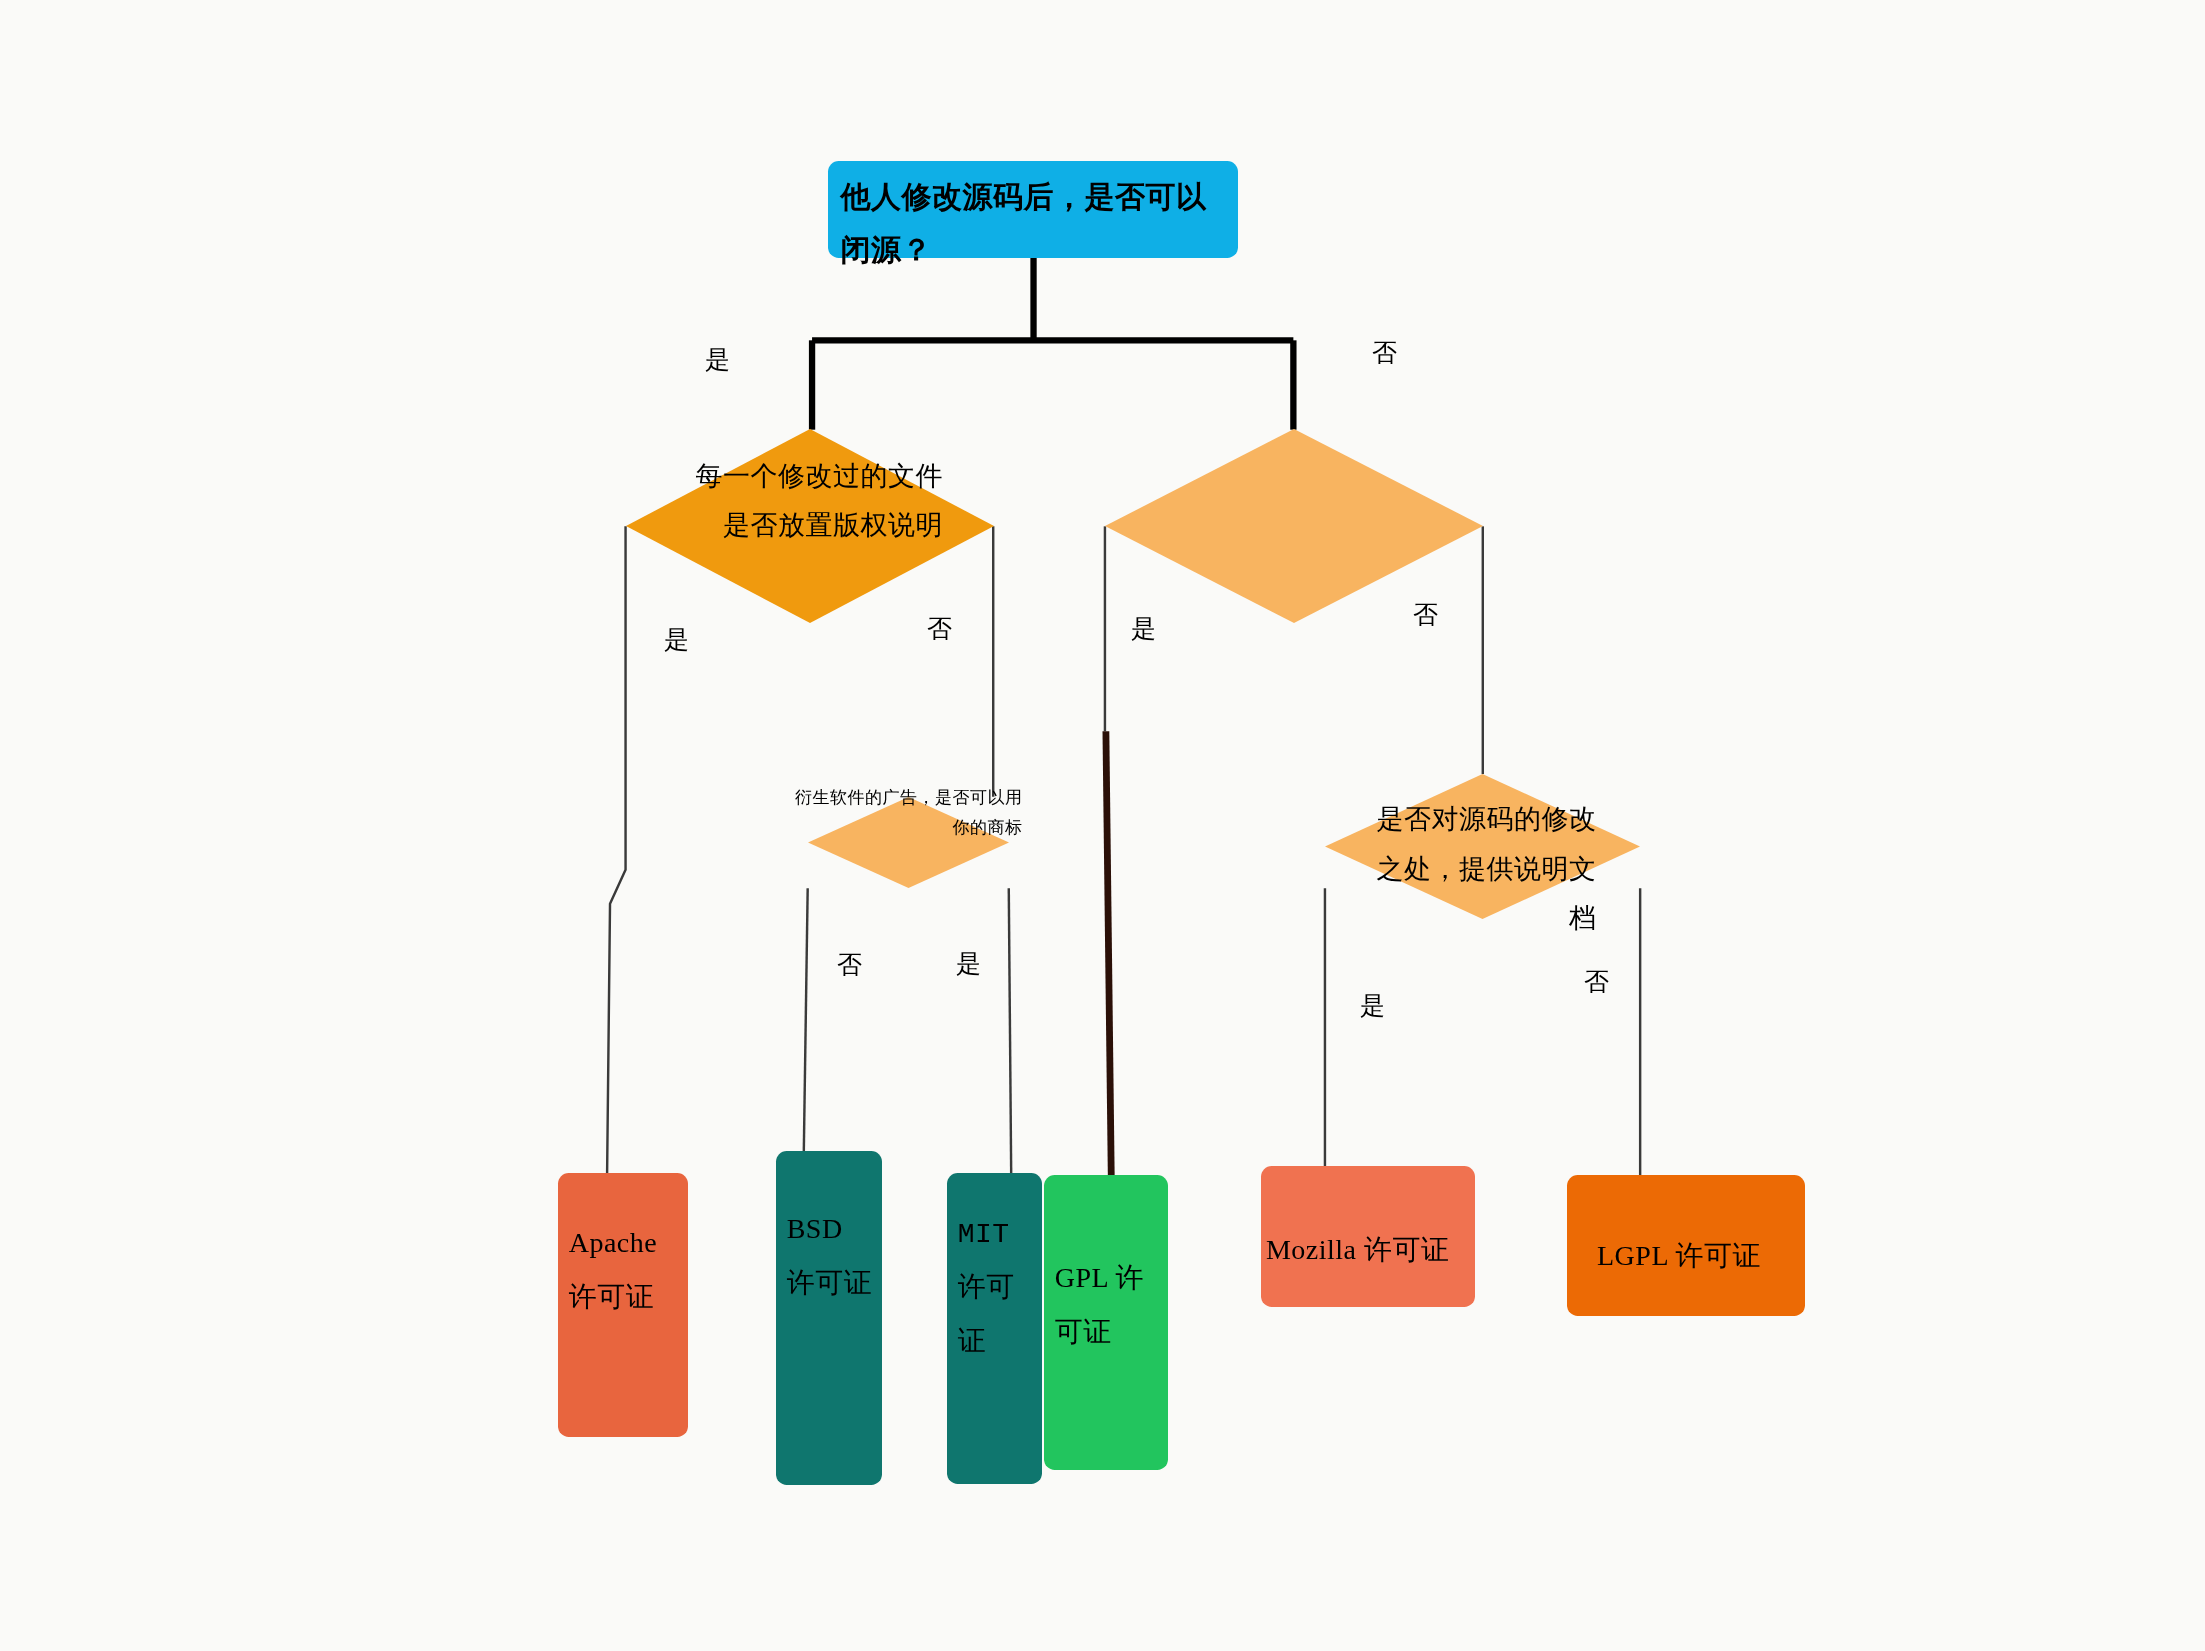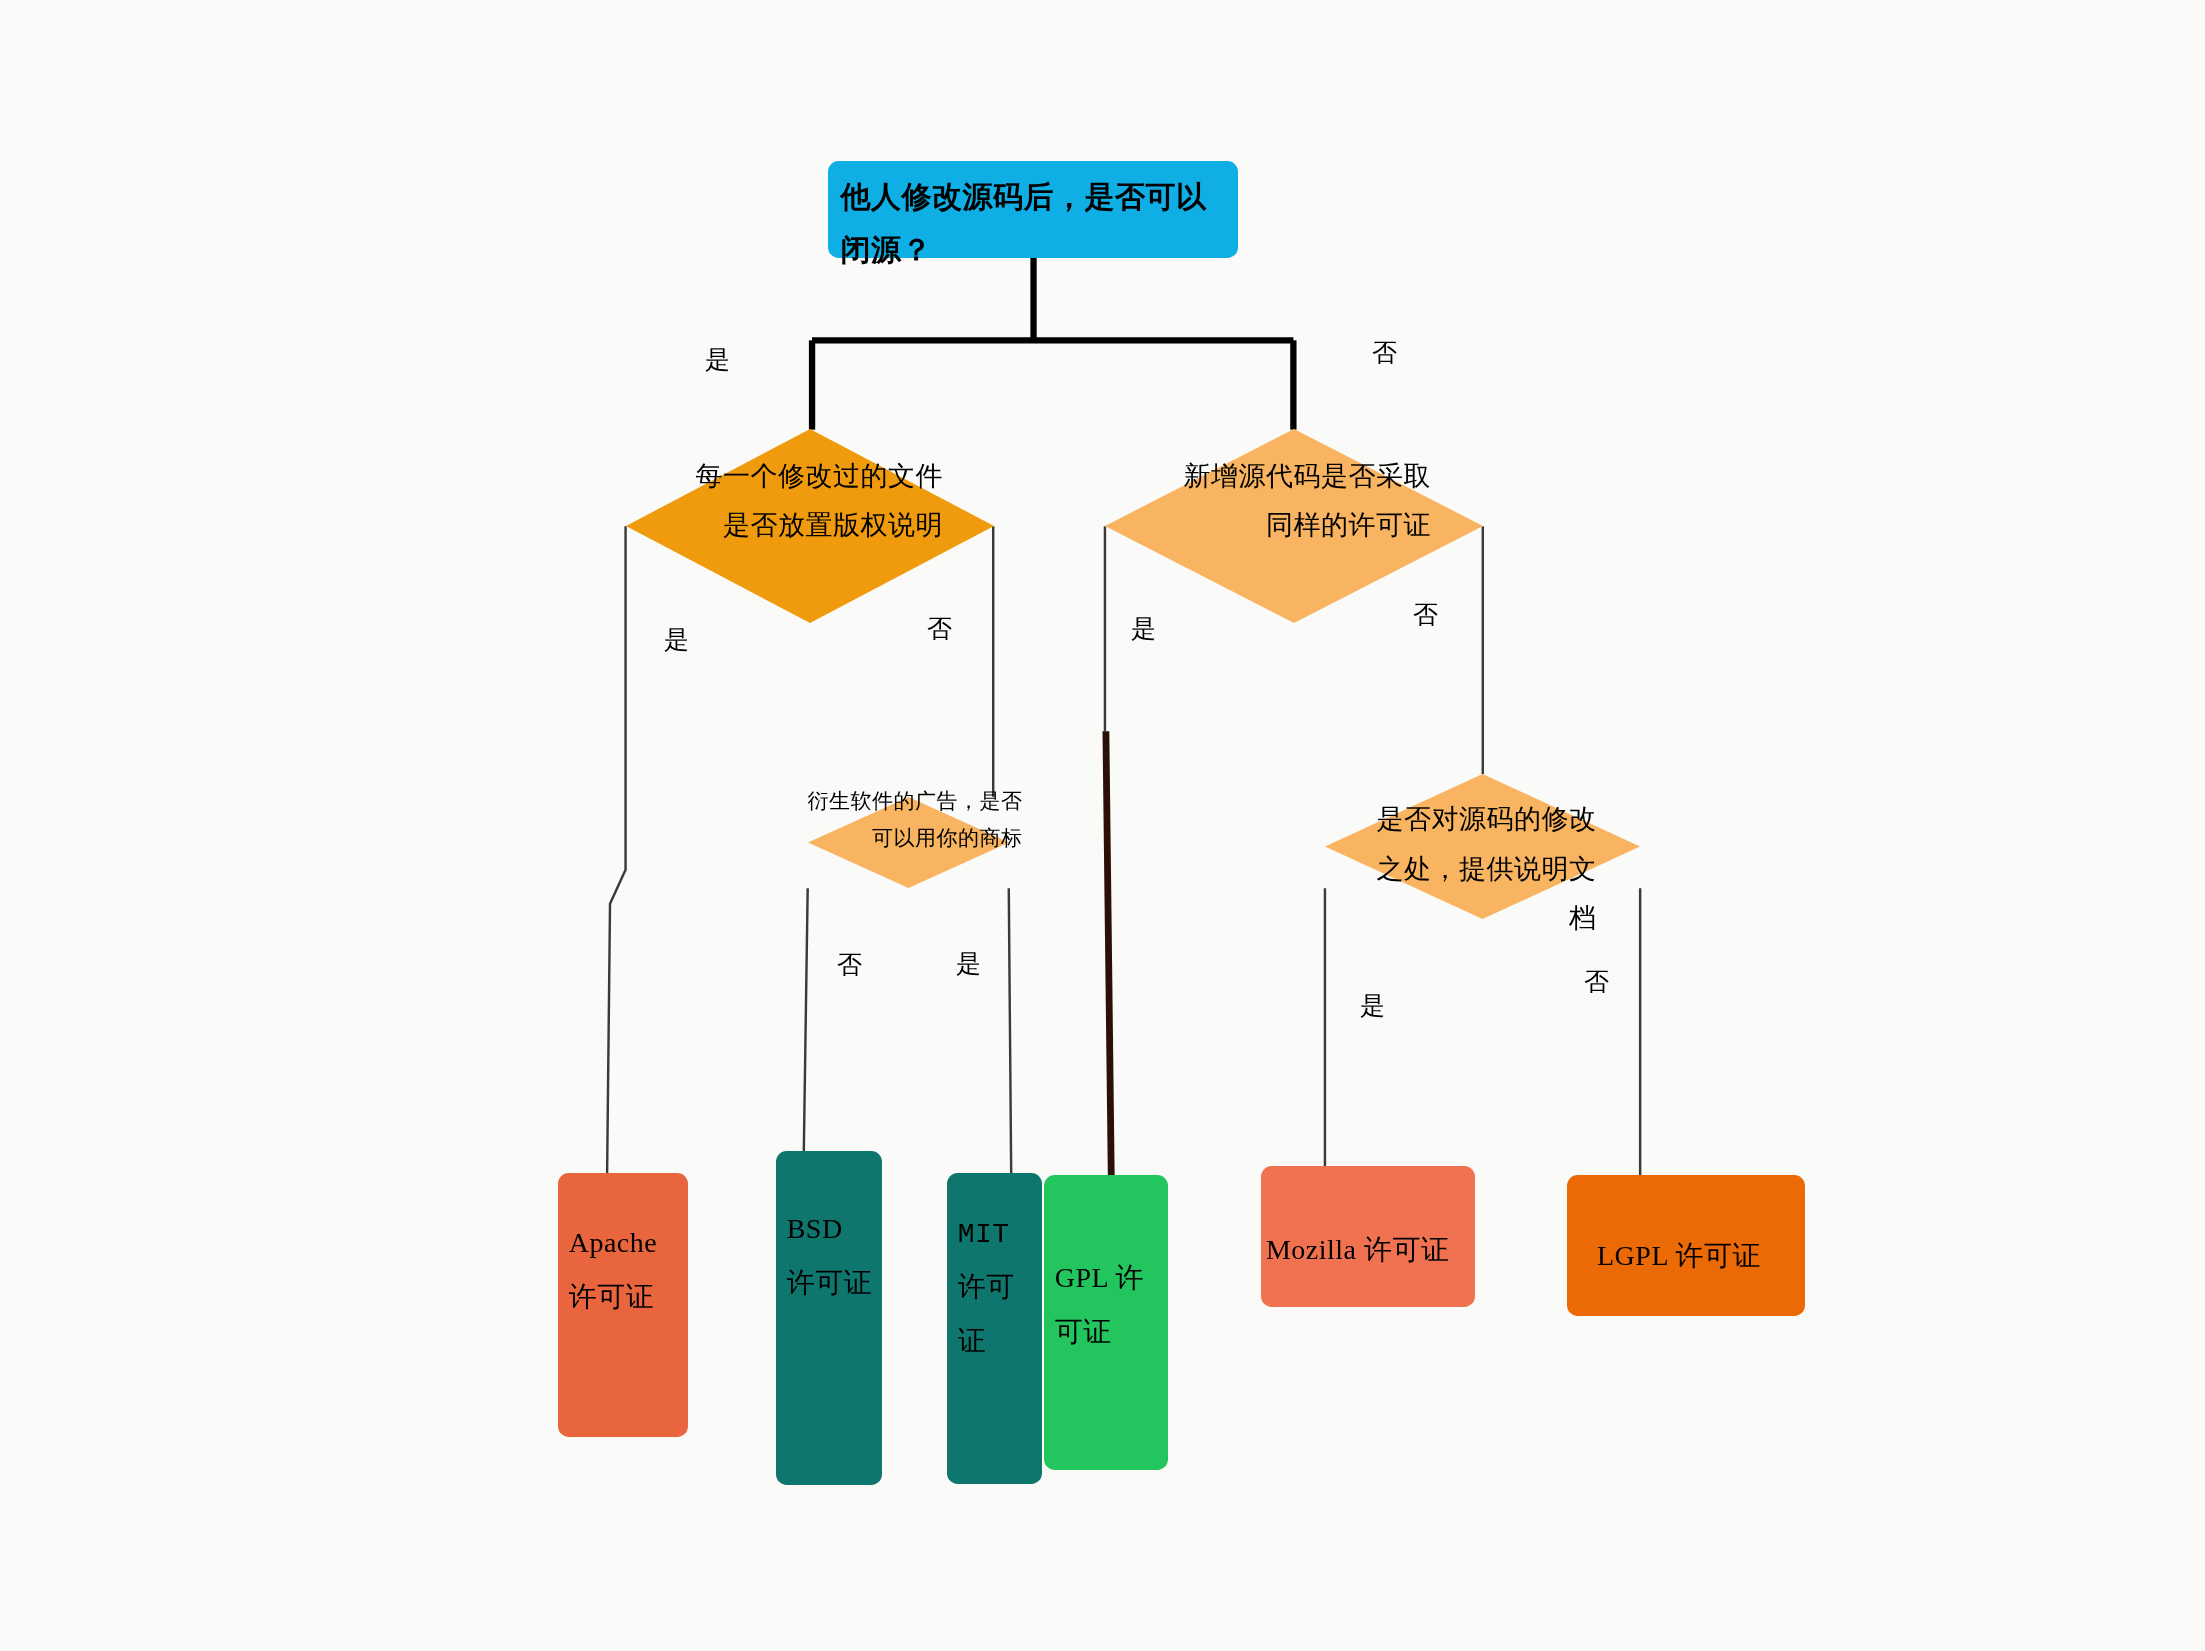--- a/index.html
+++ b/index.html
@@ -60,21 +60,21 @@
     left: 0;
     width: 100%;
     text-align: right;
     font-size: 27px;
     line-height: 1.82;
     color: #000;
     white-space: normal;
     letter-spacing: 0.5px;
   }
   .diamond-label.small {
-    font-size: 21px;
+    font-size: 17px;
     line-height: 1.72;
   }
 
   
   .leaf-box {
     position: absolute;
     border-radius: 10.7px;
     color: #000;
     font-size: 28px;
     line-height: 1.92;
@@ -134,21 +134,20 @@
     <span>他人修改源码后，是否可以闭源？</span>
   </div>
 
   <div class="diamond-wrap" style="left:626px; top:429px; width:368px; height:194px;">
     <div class="diamond-shape" style="background:#F09A0E;"></div>
     <div class="diamond-label" style="top:23px; padding:0 51px; box-sizing:border-box;">每一个修改过的文件是否放置版权说明</div>
   </div>
 
   <div class="diamond-wrap" style="left:1105px; top:429px; width:378px; height:194px;">
     <div class="diamond-shape" style="background:#F8B460;"></div>
-    <div class="diamond-label" style="top:23px; padding:0 52px; box-sizing:border-box;">新增源代码是否采取同样的许可证</div>
   </div>
 
   <div class="diamond-wrap" style="left:808px; top:797px; width:201px; height:91px;">
     <div class="diamond-shape" style="background:#F8B460;"></div>
     <div class="diamond-label small" style="top:-13.6px; left:50%; transform:translateX(-50%); width:228px;">衍生软件的广告，是否可以用你的商标</div>
   </div>
 
   <div class="diamond-wrap" style="left:1325px; top:774px; width:315px; height:145px;">
     <div class="diamond-shape" style="background:#F8B460;"></div>
     <div class="diamond-label" style="top:21.4px; left:50%; transform:translateX(-50%); width:228px;">是否对源码的修改之处，提供说明文档</div>

